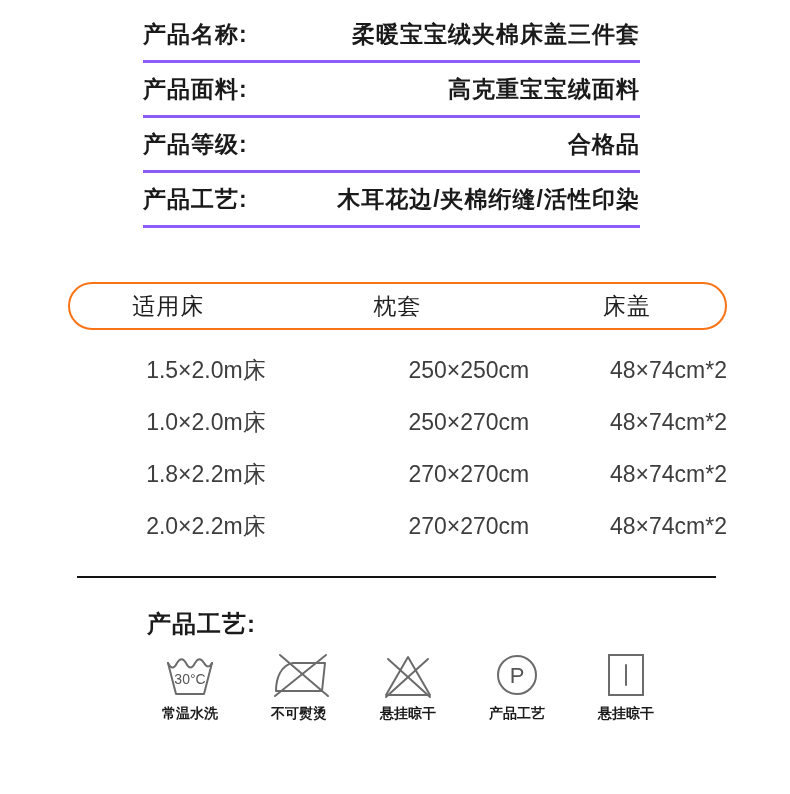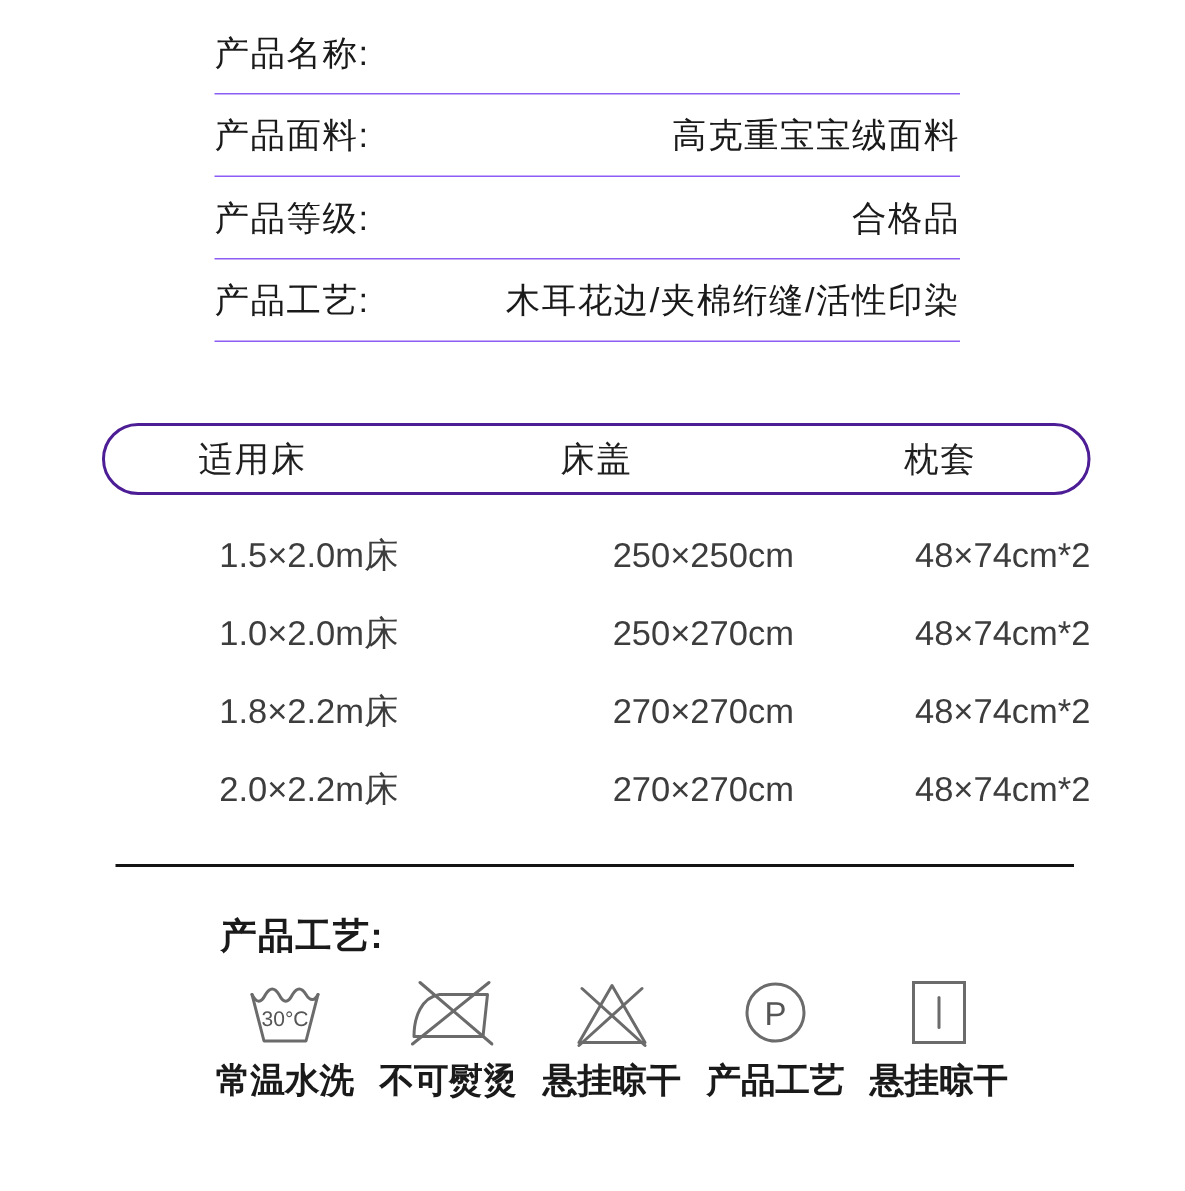--- a/index.html
+++ b/index.html
@@ -16,34 +16,34 @@
   .spec-list {
     position: absolute;
     left: 143px; top: 8px;
     width: 497px;
   }
   .spec-row {
     height: 55px;
     display: flex;
     align-items: center;
     justify-content: space-between;
-    border-bottom: 1px solid #8b5cf6;
+    border-bottom: 3px solid #8b5cf6;
     font-size: 23px;
-    font-weight: normal;
+    font-weight: bold;
     letter-spacing: 1px;
   }
   .spec-label { white-space: nowrap; }
   .spec-value { white-space: nowrap; text-align: right; }
 
   
   .size-header-pill {
     position: absolute;
     left: 68px; top: 282px;
     width: 659px; height: 48px;
-    border: 2px solid #4c1d95;
+    border: 2px solid #f97316;
     border-radius: 26px;
     display: grid;
     grid-template-columns: 30% 40% 30%;
     align-items: center;
     text-align: center;
     font-size: 23px;
     color: #1f1f1f;
     letter-spacing: 1px;
   }
   .size-rows {
@@ -88,51 +88,52 @@
   .wash-item {
     width: 100px;
     display: flex;
     flex-direction: column;
     align-items: center;
   }
   .wash-icon { width: 60px; height: 50px; }
   .wash-icon svg { display: block; }
   .wash-label {
     margin-top: 5px;
-    font-size: 23px;
+    font-size: 14px;
     font-weight: 600;
     color: #1a1a1a;
     white-space: nowrap;
   }
 </style>
 </head>
 <body>
 
 <div class="spec-list">
   <div class="spec-row">
     <span class="spec-label">产品名称:</span>
+    <span class="spec-value">柔暖宝宝绒夹棉床盖三件套</span>
   </div>
   <div class="spec-row">
     <span class="spec-label">产品面料:</span>
     <span class="spec-value">高克重宝宝绒面料</span>
   </div>
   <div class="spec-row">
     <span class="spec-label">产品等级:</span>
     <span class="spec-value">合格品</span>
   </div>
   <div class="spec-row">
     <span class="spec-label">产品工艺:</span>
     <span class="spec-value">木耳花边/夹棉绗缝/活性印染</span>
   </div>
 </div>
 
 <div class="size-header-pill">
   <span>适用床</span>
+  <span>枕套</span>
   <span>床盖</span>
-  <span>枕套</span>
 </div>
 
 <div class="size-rows">
   <div class="size-row">
     <span class="size-cell">1.5×2.0m床</span>
     <span class="size-cell">250×250cm</span>
     <span class="size-cell">48×74cm*2</span>
   </div>
   <div class="size-row">
     <span class="size-cell">1.0×2.0m床</span>

